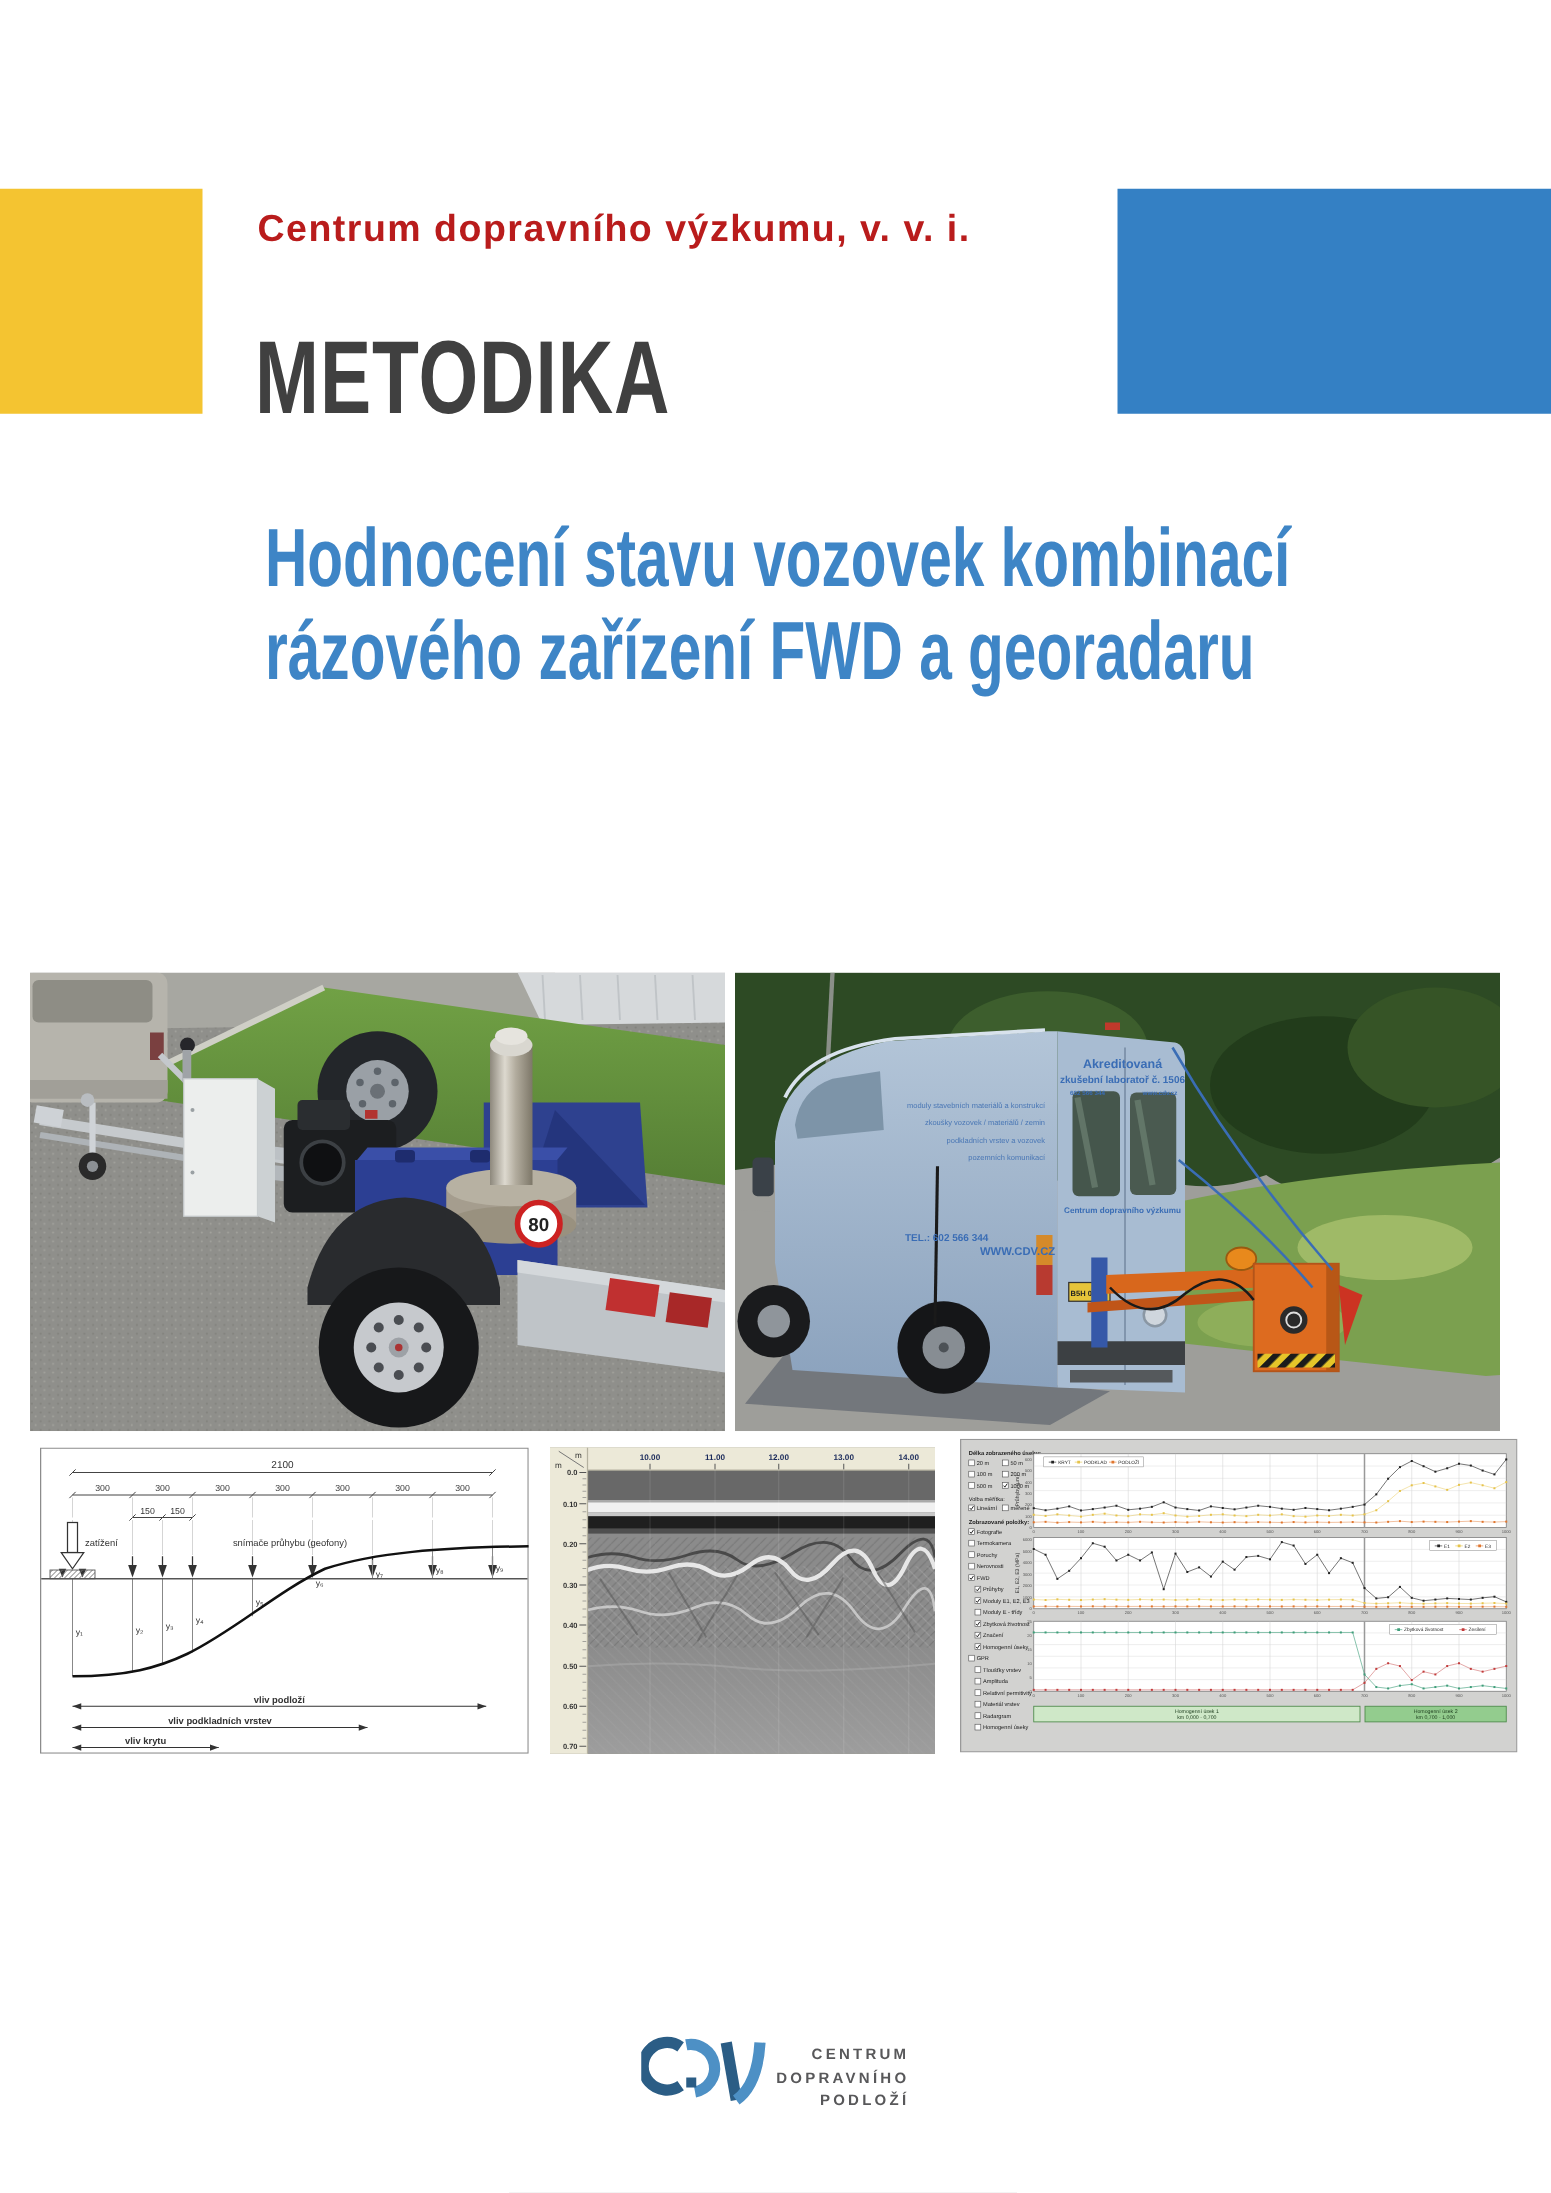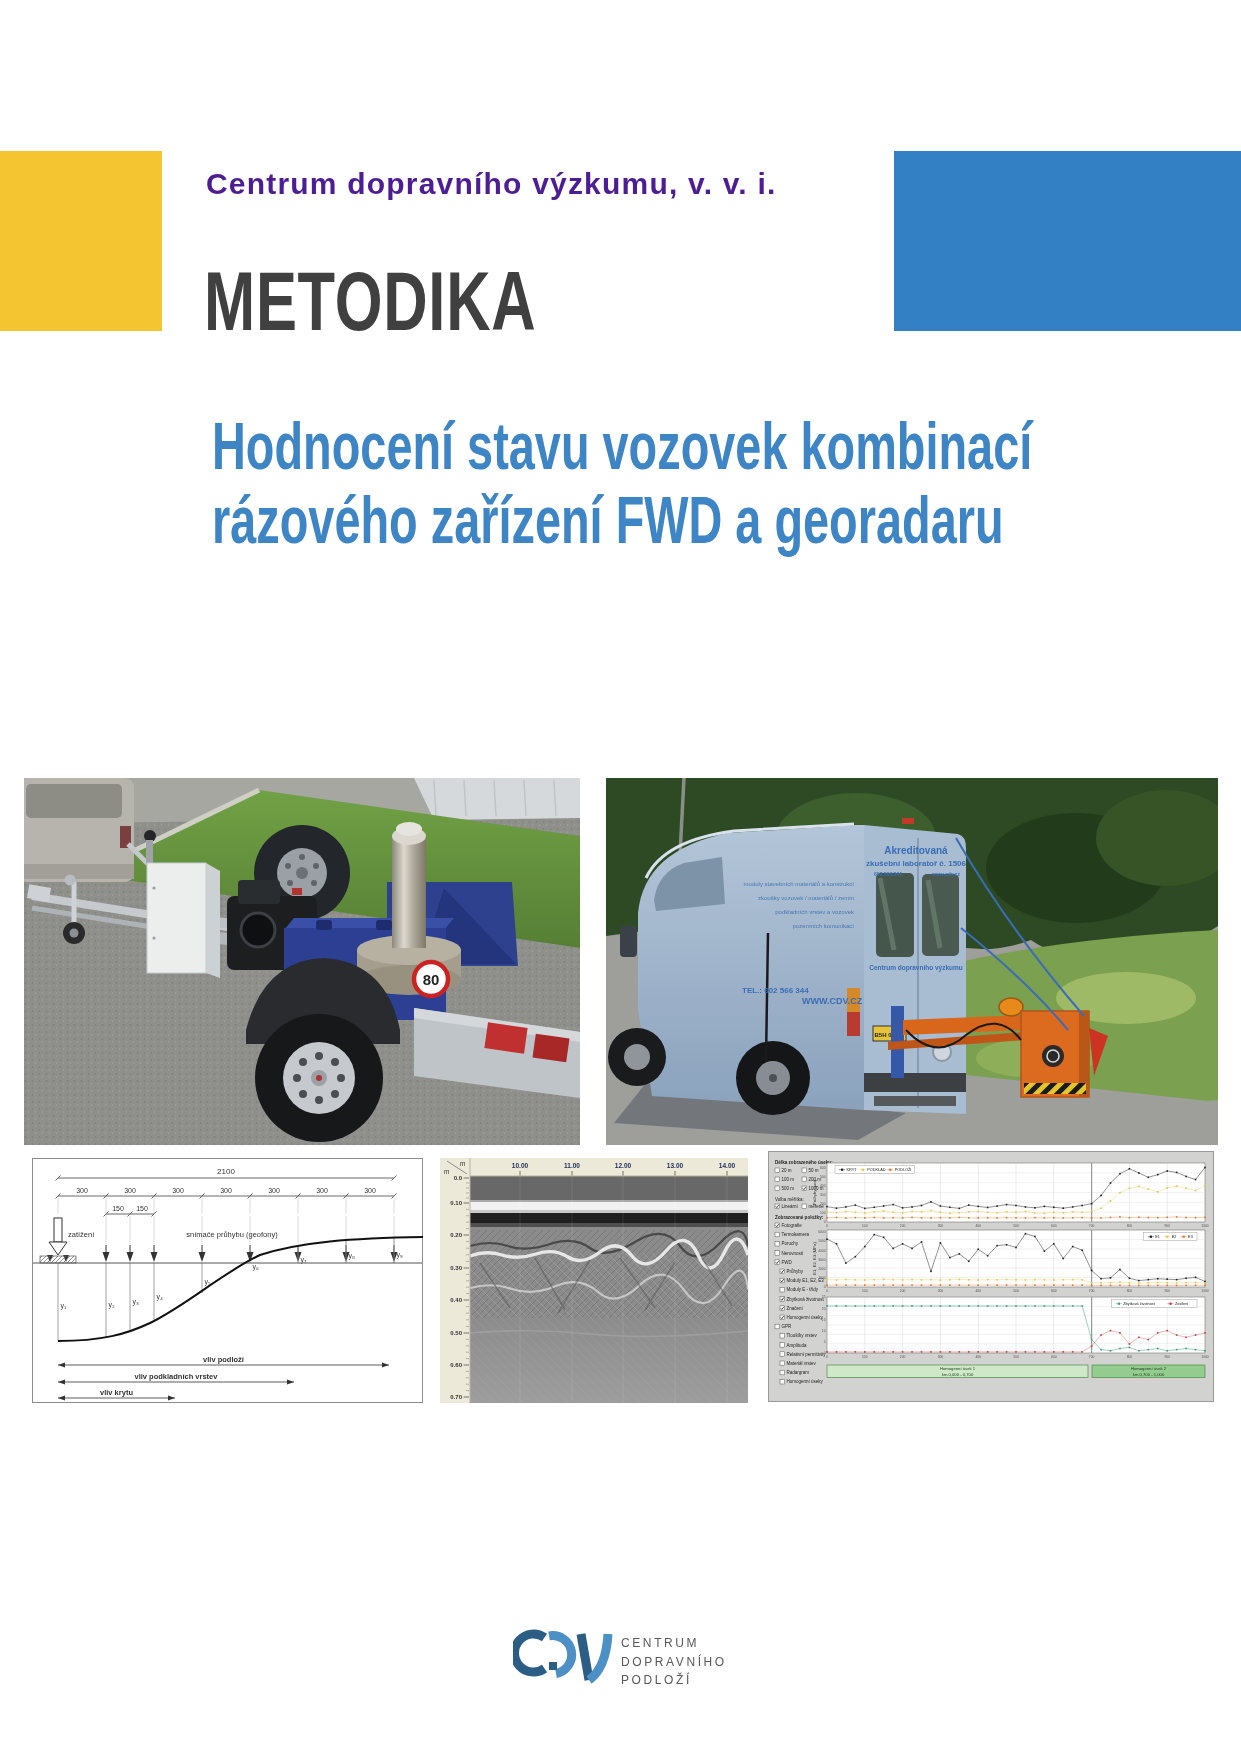--- a/index.html
+++ b/index.html
@@ -2,38 +2,38 @@
 <html><head>
 <meta charset="utf-8">
 <style>
   html,body{margin:0;padding:0;background:#e9e9e9;}
   #page{position:relative;width:1241px;height:1754px;background:#ffffff;
         font-family:"Liberation Sans",sans-serif;overflow:hidden;margin:0 auto;}
   .sq{position:absolute;top:151px;height:180px;}
   .sq.yellow{left:0;width:162px;background:#f4c431;}
   .sq.blue{left:894px;width:347px;background:#3480c4;}
   .org{position:absolute;left:206px;top:167px;font-size:30px;font-weight:bold;
-       letter-spacing:1.2px;color:#4c1d95;white-space:nowrap;}
+       letter-spacing:1.2px;color:#b91c1c;white-space:nowrap;}
   .metodika{position:absolute;left:204px;top:260px;font-size:83px;font-weight:bold;
        color:#404040;line-height:1;white-space:nowrap;}
   .condense{display:inline-block;transform:scaleX(.74);transform-origin:0 0;letter-spacing:1px;}
   .title{position:absolute;left:212px;top:409px;font-size:66px;font-weight:bold;
        color:#3e85c6;line-height:74px;white-space:nowrap;}
   .condense2{display:inline-block;transform:scaleX(.71);transform-origin:0 0;}
   .photo{position:absolute;top:778px;height:367px;overflow:hidden;}
   .photo svg{display:block;}
   #photo-left{left:24px;width:556px;}
-  #photo-right{left:606px;width:612px;}
+  #photo-right{left:588px;width:612px;}
   .panel{position:absolute;top:1158px;}
   #diagram-panel{left:32px;width:391px;height:245px;}
   #radargram-panel{left:440px;width:308px;height:245px;}
   #software-panel{left:768px;top:1151px;width:446px;height:251px;}
   #logo-mark{position:absolute;left:513px;top:1628px;width:100px;height:62px;}
-  .logo-text{position:absolute;left:621px;top:1634px;font-size:12px;font-weight:normal;
-       letter-spacing:2.6px;color:#58585a;line-height:18.5px;white-space:nowrap;}
+  .logo-text{position:absolute;left:621px;top:1634px;font-size:12px;font-weight:bold;
+       letter-spacing:2.6px;color:#58585a;line-height:18.5px;white-space:nowrap;text-align:right;}
 </style>
 </head>
 <body>
 
 <div id="page">
 
   <div class="sq yellow"></div>
   <div class="sq blue"></div>
 
   <div class="org">Centrum dopravního výzkumu, v. v. i.</div>

